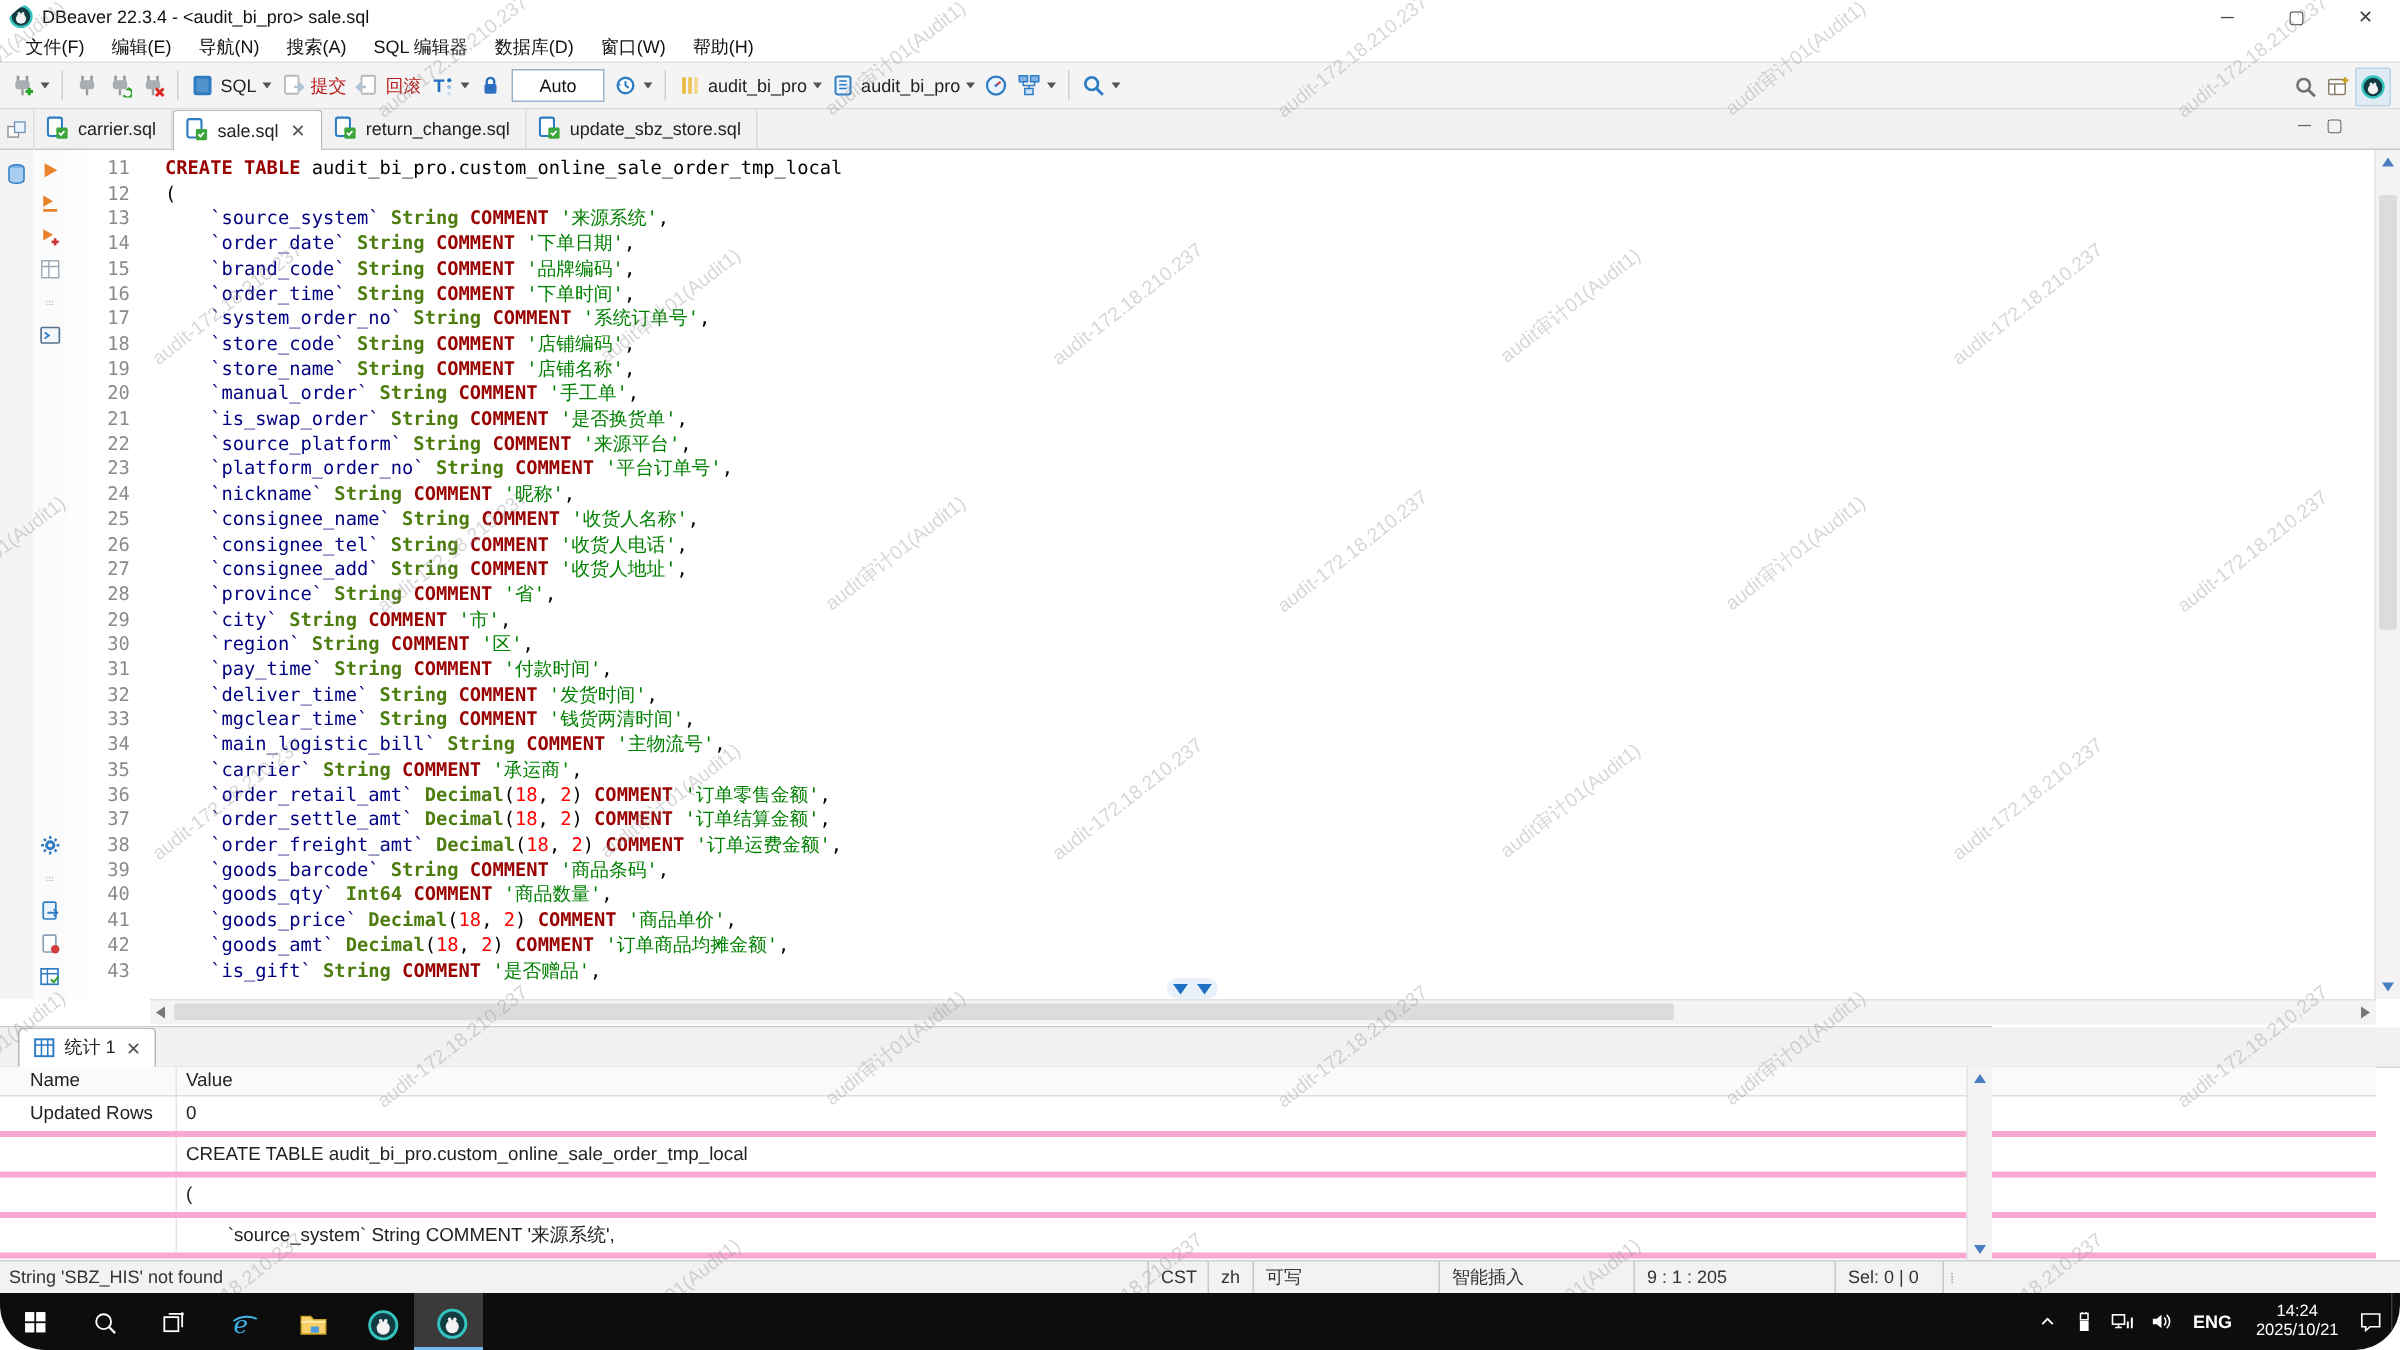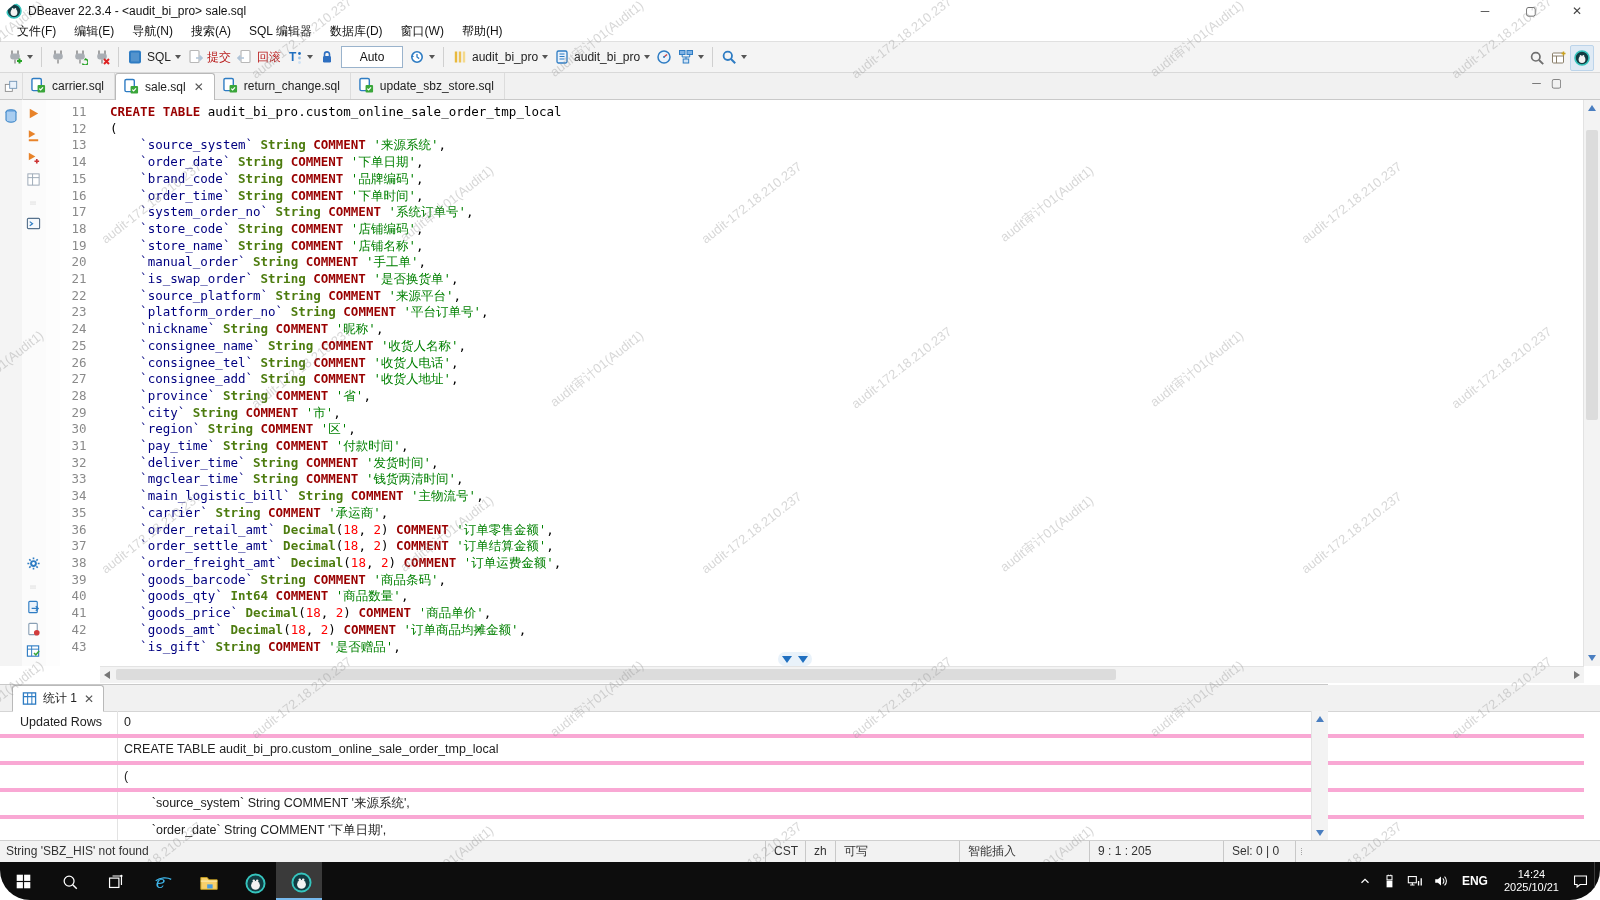--- a/index.html
+++ b/index.html
@@ -414,20 +414,24 @@
           <svg viewBox="0 0 16 16" width="15" height="15">
               <rect x="1.5" y="2" width="13" height="12" fill="#fff" stroke="#2e7cc3" stroke-width="1.4"></rect>
               <path d="M1.5 6h13M6 2v12M10.5 2v12" stroke="#2e7cc3" stroke-width="1.1"></path>
             </svg>
         </span>
         <span>统计 1</span>
         <span class="close">✕</span>
       </div>
     </div>
     <div class="grid" id="grid">
+        <div class="grow ghead">
+          <span class="gname">Name</span>
+          <span class="gval">Value</span>
+        </div>
         <div class="grow">
           <span class="gname">Updated Rows</span>
           <span class="gval">0</span>
         </div>
         <div class="grow">
           <span class="gname"></span>
           <span class="gval">CREATE TABLE audit_bi_pro.custom_online_sale_order_tmp_local</span>
         </div>
         <div class="grow">
           <span class="gname"></span>

